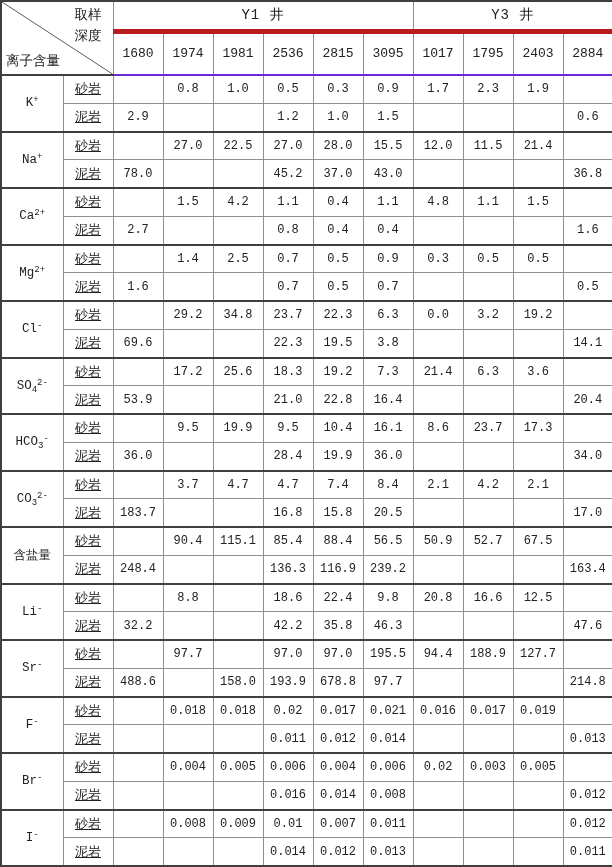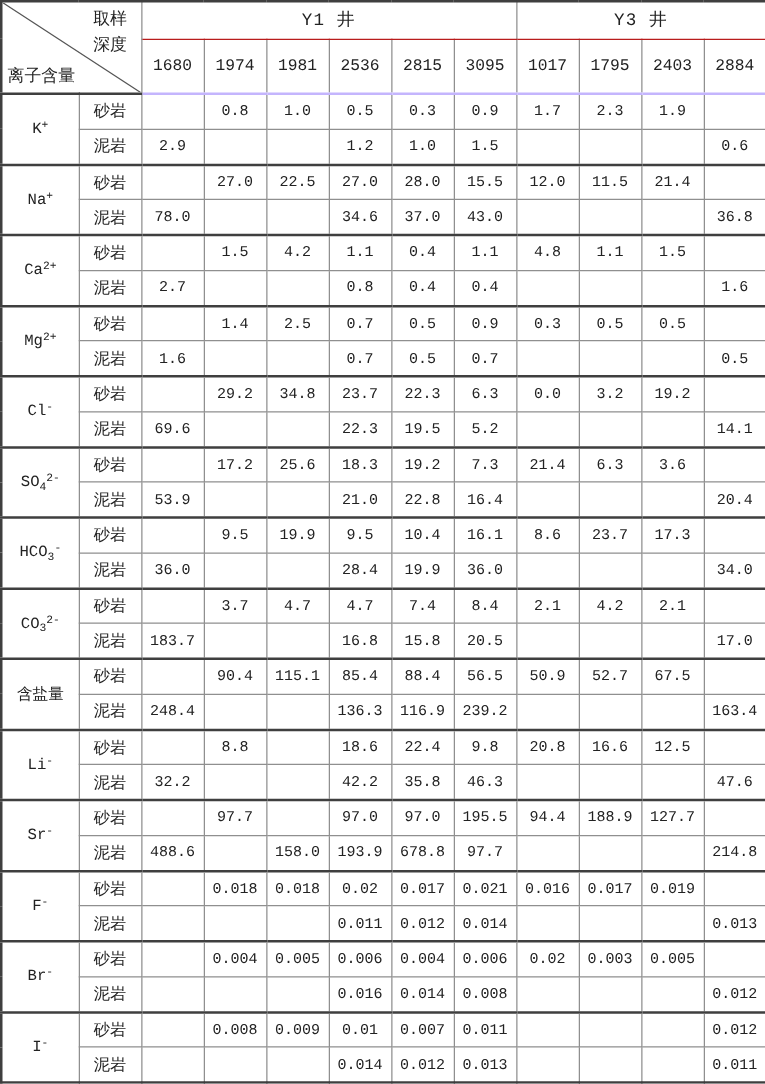--- a/index.html
+++ b/index.html
@@ -5,30 +5,30 @@
   html,body{margin:0;padding:0;background:#fff;}
   .page{width:612px;height:867px;background:#fff;box-sizing:border-box;
         font-family:"Liberation Sans",sans-serif;color:#222;}
   table.ion-table{width:612px;height:867px;border-collapse:collapse;table-layout:fixed;
         border:2px solid #3f3f3f;}
   td,th{box-sizing:border-box;padding:0;margin:0;font-weight:normal;
         border:1px solid #8f8f8f;text-align:center;vertical-align:middle;
         overflow:hidden;white-space:nowrap;color:#222;}
   
   th.well{height:30px;font-size:14px;font-family:"Liberation Mono","Liberation Sans",sans-serif;
-        border-bottom:1px solid #b91c1c;letter-spacing:1px;}
+        border-bottom:5px solid #b91c1c;letter-spacing:1px;}
   th.depth{height:44px;font-size:13px;font-family:"Liberation Mono",monospace;
-        border-bottom:2px solid #c4b5fd;}
+        border-bottom:2px solid #6d28d9;}
   td.corner{position:relative;border-bottom:2px solid #3f3f3f;font-size:13.5px;}
   td.corner svg{position:absolute;left:0;top:0;width:100%;height:100%;display:block;}
   .corner-top{position:absolute;top:3px;right:11px;text-align:right;line-height:1.55;}
   .corner-bottom{position:absolute;bottom:4px;left:4px;}
   
   td.ion{font-size:12.5px;font-family:"Liberation Mono","Liberation Sans",monospace;}
-  td.rock{font-size:13px;}
+  td.rock{font-size:13px;text-decoration:underline;}
   td.num{font-size:12px;font-family:"Liberation Mono",monospace;}
   
   tr.mud td{border-top:1px solid #ababab;}
   
   td.grp{border-top:2px solid #3f3f3f;}
   sup{font-size:9px;vertical-align:4px;line-height:0;}
   sub{font-size:9px;vertical-align:-3px;line-height:0;}
 </style>
 </head>
 <body>
@@ -120,21 +120,21 @@
           <td class="num grp">12.0</td>
           <td class="num grp">11.5</td>
           <td class="num grp">21.4</td>
           <td class="num grp"></td>
         </tr>
         <tr class="mud">
           <td class="rock">泥岩</td>
           <td class="num">78.0</td>
           <td class="num"></td>
           <td class="num"></td>
-          <td class="num">34.6</td>
+          <td class="num">45.2</td>
           <td class="num">37.0</td>
           <td class="num">43.0</td>
           <td class="num"></td>
           <td class="num"></td>
           <td class="num"></td>
           <td class="num">36.8</td>
         </tr>
         <tr>
           <td class="ion grp" rowspan="2"><span>Ca</span><sup>2+</sup></td>
           <td class="rock grp">砂岩</td>
@@ -203,21 +203,21 @@
           <td class="num grp">19.2</td>
           <td class="num grp"></td>
         </tr>
         <tr class="mud">
           <td class="rock">泥岩</td>
           <td class="num">69.6</td>
           <td class="num"></td>
           <td class="num"></td>
           <td class="num">22.3</td>
           <td class="num">19.5</td>
-          <td class="num">5.2</td>
+          <td class="num">3.8</td>
           <td class="num"></td>
           <td class="num"></td>
           <td class="num"></td>
           <td class="num">14.1</td>
         </tr>
         <tr>
           <td class="ion grp" rowspan="2"><span>SO</span><sub>4</sub><sup>2-</sup></td>
           <td class="rock grp">砂岩</td>
           <td class="num grp"></td>
           <td class="num grp">17.2</td>

